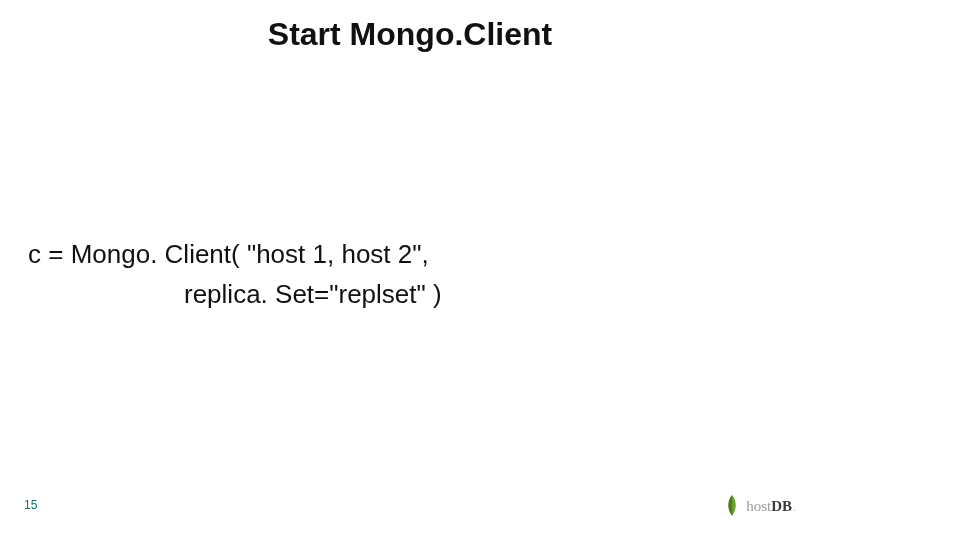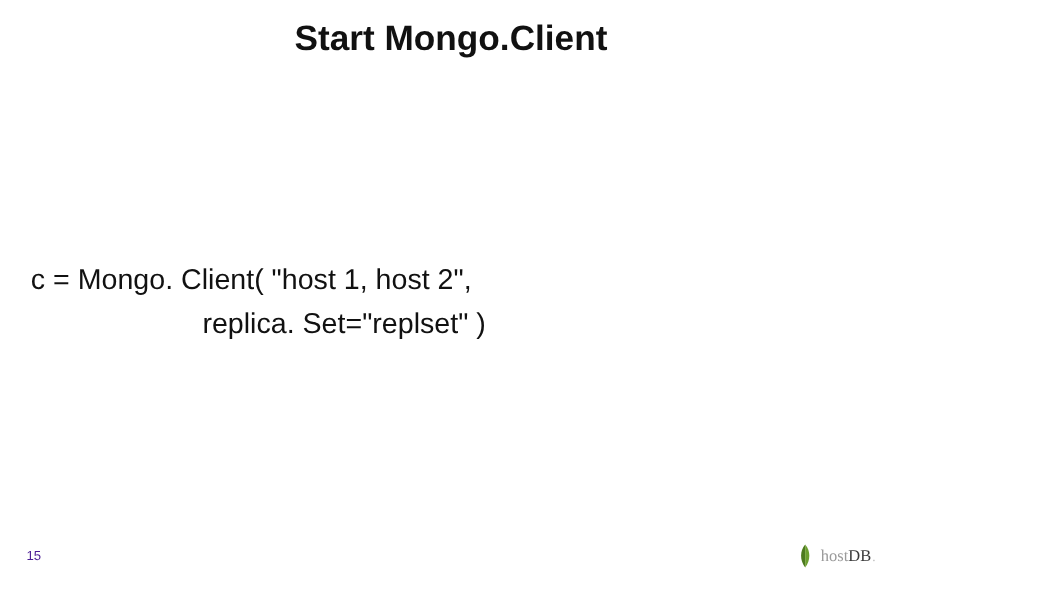--- a/index.html
+++ b/index.html
@@ -24,34 +24,34 @@
     color: #111;
     line-height: 1.55;
     font-family: Arial, Helvetica, sans-serif;
   }
   .code .l2 { padding-left: 156px; display: block; }
   .pagenum {
     position: absolute;
     left: 24px;
     bottom: 28px;
     font-size: 12px;
-    color: #4c1d95;
+    color: #0f766e;
   }
   .brand {
     position: absolute;
     right: 24px;
     bottom: 22px;
     display: flex;
     align-items: center;
     gap: 6px;
     font-family: Georgia, "Times New Roman", serif;
     font-size: 15px;
     color: #9a9a9a;
   }
-  .brand .strong { color: #3a3a3a; font-weight: 400; text-align: right; }
+  .brand .strong { color: #3a3a3a; font-weight: 700; text-align: right; }
   .brand .dot { color: #bfbfbf; font-size: 12px; padding-left: 1px; }
   .leaf { display: inline-block; line-height: 0; }
   .leaf svg { width: 16px; height: 24px; display: block; }
 </style>
 </head>
 <body>
 
 <div class="slide">
 
   <h1 class="title">Start Mongo.Client</h1>

